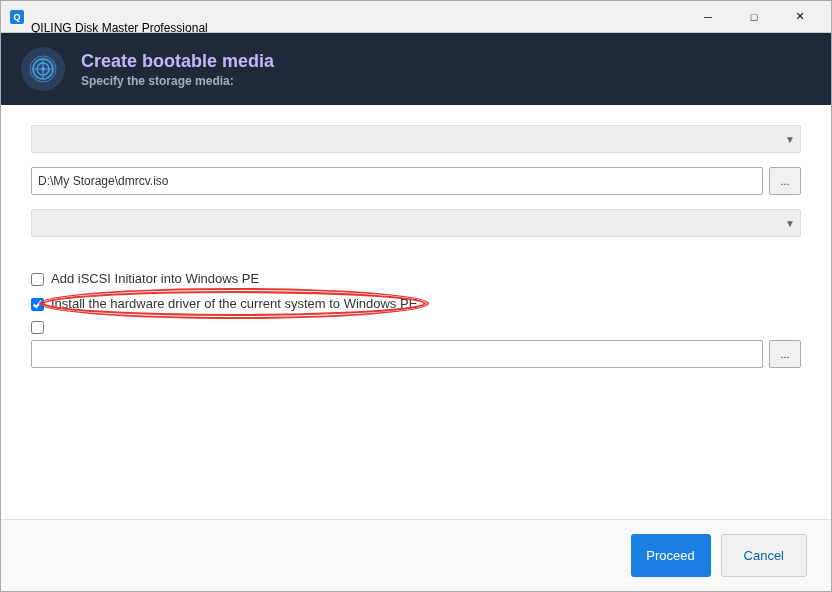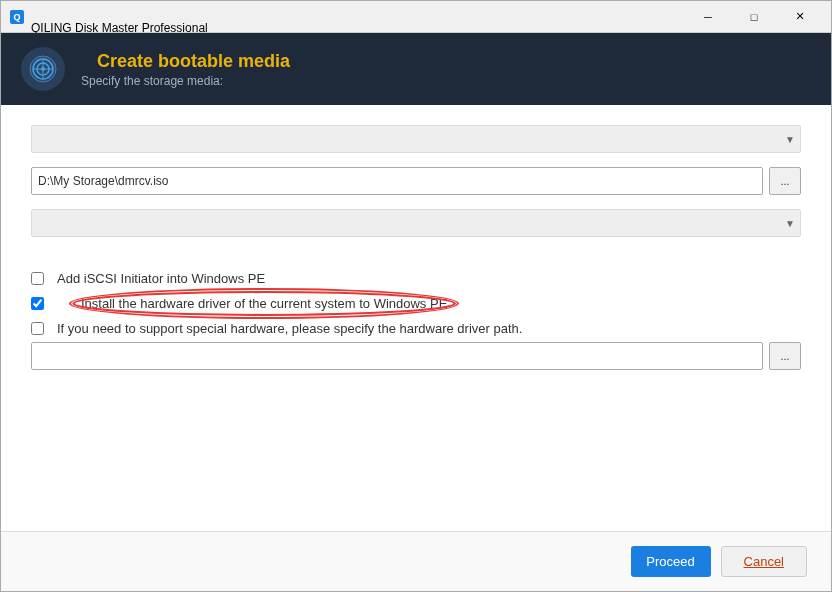--- a/index.html
+++ b/index.html
@@ -78,27 +78,27 @@
       justify-content: center;
       flex-shrink: 0;
     }
     .header-icon svg {
       width: 28px;
       height: 28px;
     }
     .header-text h1 {
       font-size: 18px;
       font-weight: 600;
-      color: #eab308;
-      margin-left: 16px;
+      color: #c4b5fd;
     }
     .header-text p {
       font-size: 12px;
       color: #a0b0c0;
       margin-top: 2px;
+      font-weight: bold;
     }
 
     .content {
       flex: 1;
       padding: 20px 30px;
       overflow: auto;
     }
 
     .option-group {
       margin-bottom: 14px;
@@ -178,37 +178,36 @@
       height: 20px;
     }
 
     .checkbox-group {
       display: flex;
       flex-direction: column;
       gap: 10px;
     }
     .checkbox-label {
       display: flex;
-      align-items: center;
-      gap: 13px;
+      align-items: flex-end;
+      gap: 7px;
       cursor: pointer;
       font-size: 13px;
       color: #333;
     }
     .checkbox-label input[type="checkbox"] {
       cursor: pointer;
       width: 13px;
       height: 13px;
     }
 
     .highlighted-option {
       position: relative;
       display: inline-flex;
       align-items: center;
-      margin-left: 24px;
     }
     .highlight-ellipse {
       position: absolute;
       top: -6px;
       left: -8px;
       right: -8px;
       bottom: -6px;
       border: 2px solid #e53935;
       border-radius: 50%;
       pointer-events: none;
@@ -227,28 +226,27 @@
       color: white;
       border: none;
       border-radius: 3px;
       padding: 7px 14px;
       font-size: 13px;
       cursor: pointer;
       min-width: 80px;
     }
     .btn-cancel {
       background: #f0f0f0;
-      color: #c2410c;
+      color: #0369a1;
       border: 1px solid #ccc;
       border-radius: 3px;
-      padding: 7px 22px;
+      padding: 13px 22px;
       font-size: 13px;
       cursor: pointer;
       min-width: 80px;
-      text-decoration: underline;
     }
   </style>
 </head>
 <body>
 
 <div class="window">
 
   <div class="title-bar">
     <div class="title-bar-icon">
       <svg width="16" height="16" viewBox="0 0 16 16">
@@ -323,21 +321,20 @@
           <span>Install the hardware driver of the current system to Windows PE</span>
           <svg class="highlight-ellipse" viewBox="0 0 300 26" preserveAspectRatio="none" style="position:absolute;top:-8px;left:-12px;right:-12px;bottom:-8px;width:calc(100% + 24px);height:calc(100% + 16px);pointer-events:none;">
             <ellipse cx="150" cy="13" rx="148" ry="11" fill="none" stroke="#e53935" stroke-width="2"></ellipse>
           </svg>
         </span>
       </label>
 
       <div>
         <label class="checkbox-label">
           <input type="checkbox" style="">
-          <span>If you need to support special hardware, please specify the hardware driver path.</span>
         </label>
         <div class="text-input-row" style="margin-top:6px;">
           <input type="text" class="text-input" style="">
           <button class="browse-btn">...</button>
         </div>
       </div>
 
     </div>
   </div>
 

